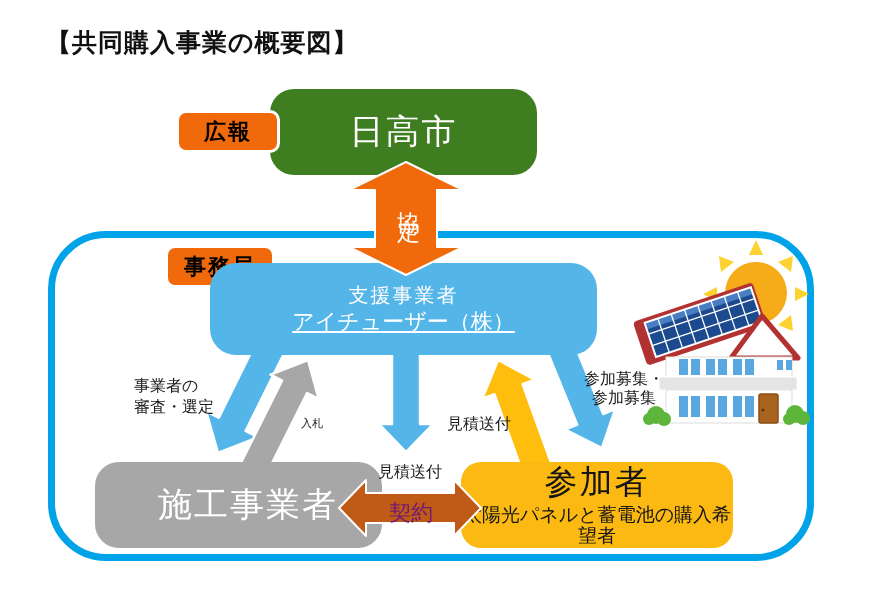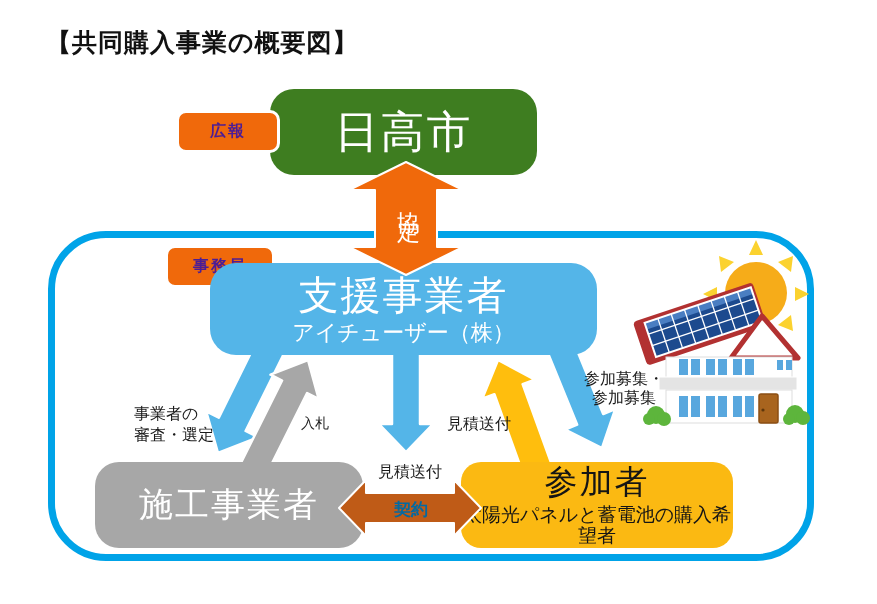--- a/index.html
+++ b/index.html
@@ -3,39 +3,39 @@
 <meta charset="utf-8">
 <style>
   html,body{margin:0;padding:0;background:#ffffff;}
   body{font-family:"DejaVu Sans","Liberation Sans",sans-serif;}
   .stage{position:relative;width:877px;height:604px;background:#ffffff;overflow:hidden;}
   .abs{position:absolute;}
   .title{left:46px;top:26px;font-size:25px;font-weight:bold;color:#111;letter-spacing:1px;white-space:nowrap;text-align:right;}
   .frame{left:48px;top:231px;width:752px;height:316px;border:7px solid var(--c-frame-blue);border-radius:58px;background:transparent;}
   svg.layer{position:absolute;left:0;top:0;width:877px;height:604px;pointer-events:none;}
   .box{display:flex;flex-direction:column;align-items:center;justify-content:center;text-align:center;}
-  .box-green{left:270px;top:89px;width:267px;height:86px;background:var(--c-green);border-radius:24px;color:#fff;font-size:44px;letter-spacing:2px;}
+  .box-green{left:270px;top:89px;width:267px;height:86px;background:var(--c-green);border-radius:24px;color:#fff;font-size:34px;letter-spacing:2px;}
   .box-blue{left:210px;top:263px;width:387px;height:92px;background:var(--c-blue);border-radius:26px;color:#fff;line-height:1.15;}
-  .box-blue .main{font-size:40px;letter-spacing:2px;}
-  .box-blue .sub{font-size:22px;margin-top:2px;}
-  .box-gray{left:95px;top:462px;width:268px;height:86px;background:var(--c-gray);border-radius:24px;color:#fff;font-size:34px;letter-spacing:2px;}
+  .box-blue .main{font-size:20px;letter-spacing:2px;}
+  .box-blue .sub{font-size:22px;margin-top:2px;text-decoration:underline;}
+  .box-gray{left:95px;top:462px;width:268px;height:86px;background:var(--c-gray);border-radius:24px;color:#fff;font-size:34px;letter-spacing:2px;padding-left:19px;}
   .box-yellow{left:461px;top:462px;width:272px;height:86px;background:var(--c-yellow);border-radius:20px;color:#151515;line-height:1.1;}
   .box-yellow .main{font-size:33px;letter-spacing:2px;}
   .box-yellow .sub{font-size:19px;margin-top:3px;}
-  .tag{background:var(--c-orange);border:3px solid #fff;border-radius:10px;color:#4c1d95;font-weight:bold;font-size:16px;display:flex;align-items:center;justify-content:center;box-sizing:border-box;letter-spacing:2px;}
+  .tag{background:var(--c-orange);border:3px solid #fff;border-radius:10px;color:#000000;font-weight:bold;font-size:22px;display:flex;align-items:center;justify-content:center;box-sizing:border-box;letter-spacing:2px;}
   .tag-kouhou{left:176px;top:110px;width:104px;height:43px;}
   .tag-jimukyoku{left:165px;top:245px;width:110px;height:43px;}
   .lbl{color:#1a1a1a;font-size:16px;line-height:21px;white-space:nowrap;}
-  .lbl-shinsa{left:134px;top:375px;margin-top:28px;}
-  .lbl-nyusatsu{left:301px;top:413px;font-size:14px;}
+  .lbl-shinsa{left:134px;top:375px;}
+  .lbl-nyusatsu{left:301px;top:413px;font-size:11px;}
   .lbl-touroku{left:447px;top:413px;}
   .lbl-boshu{left:584px;top:369px;line-height:19px;text-align:center;}
   .lbl-rikou{left:378px;top:461px;}
   .lbl-kyoutei{left:394px;top:193px;writing-mode:vertical-rl;font-size:23px;color:#fff;letter-spacing:8px;}
-  .lbl-keiyaku{left:381px;top:498px;width:60px;text-align:center;font-size:17px;font-weight:bold;color:#0369a1;}
+  .lbl-keiyaku{left:381px;top:498px;width:60px;text-align:center;font-size:22px;font-weight:normal;color:#701a75;}
   
   .f-blue{fill:var(--c-blue);stroke:#fff;stroke-width:2.5;stroke-linejoin:round;}
   .f-gray{fill:var(--c-gray);stroke:#fff;stroke-width:2.5;stroke-linejoin:round;}
   .f-yellowarrow{fill:var(--c-yellow-arrow);stroke:#fff;stroke-width:2.5;stroke-linejoin:round;}
   .f-orange{fill:var(--c-orange);stroke:#fff;stroke-width:2;stroke-linejoin:round;}
   .f-darkorange{fill:var(--c-dark-orange);stroke:#fff;stroke-width:2;stroke-linejoin:round;}
 </style>
 </head>
 <body>
 

